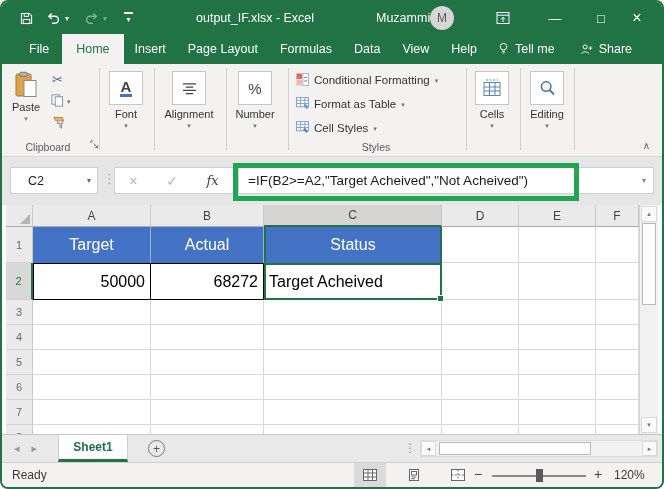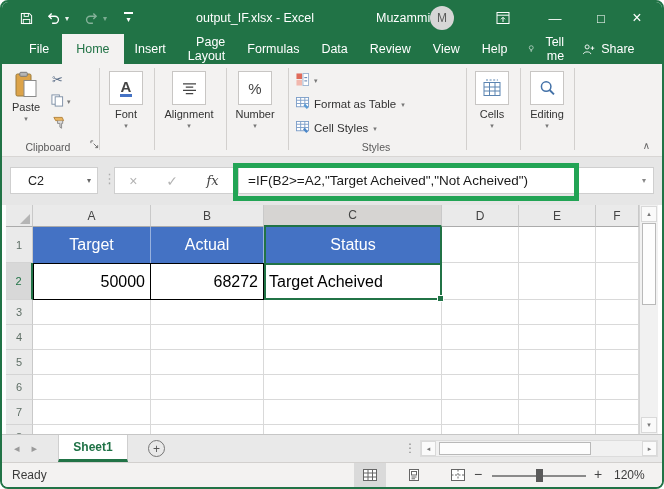--- a/index.html
+++ b/index.html
@@ -164,21 +164,20 @@
     <div class="win-btn" style="left:622px; font-size:16px">×</div>
   </div>
 
   <div class="tabrow">
     <div class="rtab first">File</div>
     <div class="rtab active">Home</div>
     <div class="rtab">Insert</div>
     <div class="rtab">Page Layout</div>
     <div class="rtab">Formulas</div>
     <div class="rtab">Data</div>
-    <div class="rtab">Review</div>
     <div class="rtab">View</div>
     <div class="rtab">Help</div>
     <div class="rtab tellme">
       <svg viewBox="0 0 12 15" width="11" height="14">
           <circle cx="6" cy="5" r="3.6" fill="none" stroke="#fff"></circle>
           <path d="M4.3 10 h3.4 M4.8 11.8 h2.4" stroke="#fff"></path>
         </svg>
       <span>Tell me</span>
     </div>
     <div class="rtab share">
@@ -256,20 +255,21 @@
     </div>
     <div class="rsep" style="left:286px"></div>
 
     <div class="styles-row" style="top:9px">
       <svg viewBox="0 0 14 14" width="13" height="13">
           <rect x="0.5" y="0.5" width="6" height="6" fill="#e06b5a"></rect>
           <rect x="0.5" y="7.5" width="6" height="6" fill="#f2b8ae"></rect>
           <rect x="7.5" y="0.5" width="6" height="13" fill="#fff" stroke="#9db3d0"></rect>
           <path d="M9 5 h3 M9 8.5 h3" stroke="#4a6fa5"></path>
         </svg>
+      <span>Conditional Formatting</span>
       <span class="chev">▾</span>
     </div>
     <div class="styles-row" style="top:33px">
       <svg viewBox="0 0 14 14" width="13" height="13">
           <rect x="0.5" y="0.5" width="13" height="10" fill="#fff" stroke="#7d9fc9"></rect>
           <path d="M0.5 3.5h13 M0.5 7h13 M5 0.5v10 M9.5 0.5v10" stroke="#7d9fc9"></path>
           <path d="M8 9 l3.5 4 2-1.8 -3.5 -4 z" fill="#5b9bd5"></path>
         </svg>
       <span>Format as Table</span>
       <span class="chev">▾</span>

